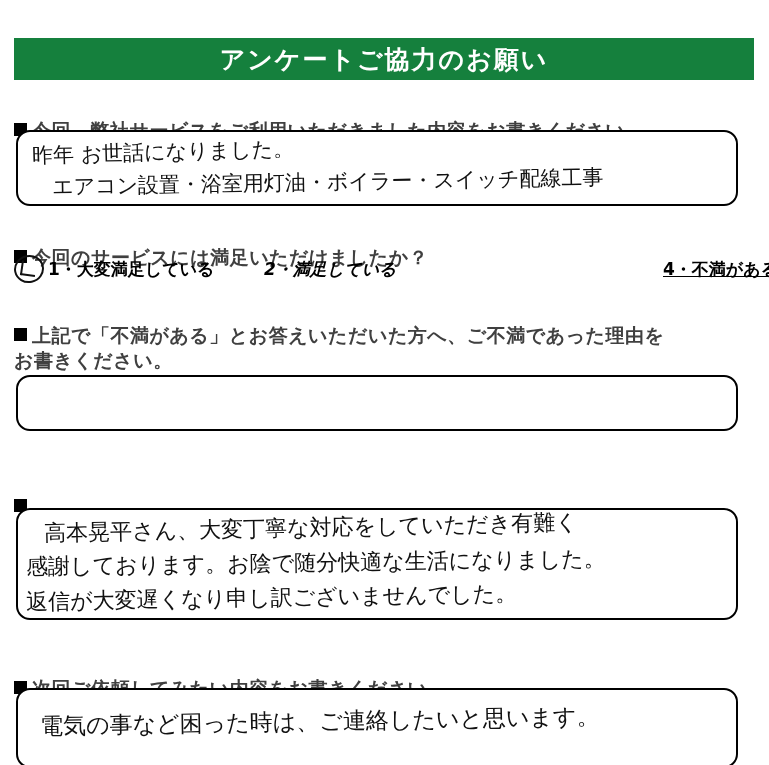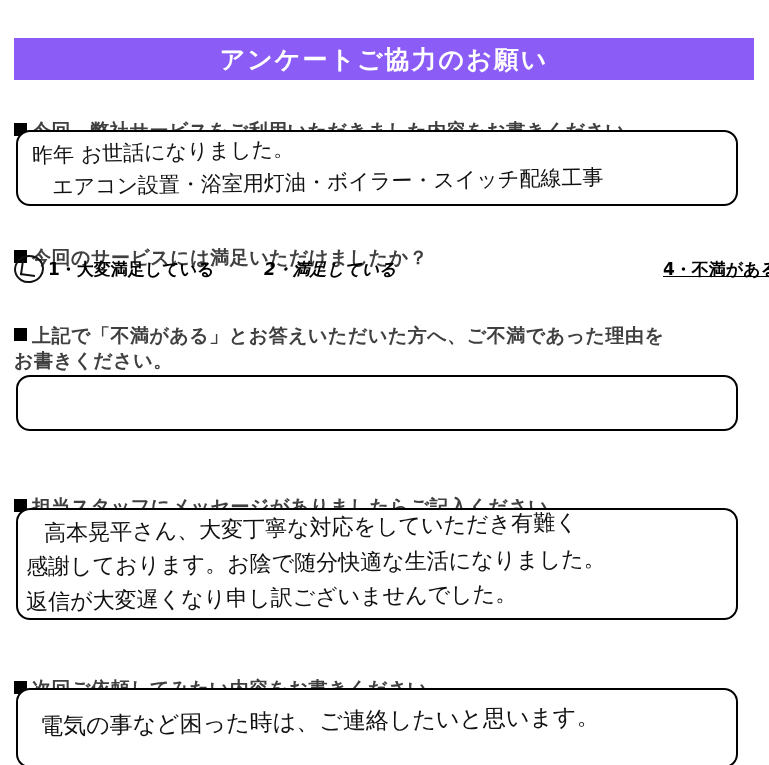--- a/index.html
+++ b/index.html
@@ -23,21 +23,21 @@
     padding: 0;
   }
 
   
   .title-banner {
     position: absolute;
     left: 14px;
     top: 38px;
     width: 740px;
     height: 42px;
-    background: #8b5cf6;
+    background: #15803d;
     color: #ffffff;
     display: flex;
     align-items: center;
     justify-content: center;
     letter-spacing: 2px;
   }
   .title-banner .title-text {
     font-size: 25px;
     font-weight: bold;
     font-family: "DejaVu Sans", sans-serif;
@@ -154,21 +154,21 @@
     <span class="opt opt-4">4・不満がある</span>
   </div>
 
   <div class="q" style="left:14px; top:297px; width:740px;">
     <span class="sq"></span><span>上記で「不満がある」とお答えいただいた方へ、ご不満であった理由を
 お書きください。</span>
   </div>
   <div class="box" style="left:16px; top:375px; width:722px; height:56px;"></div>
 
   <div class="q" style="left:14px; top:468px; width:740px;">
-    <span class="sq"></span><span>担当スタッフにメッセージがありましたらご記入ください。</span>
+    <span class="sq"></span>
   </div>
   <div class="box" style="left:16px; top:508px; width:722px; height:112px;">
     <span class="hw ink2" style="left:26px; top:3px; transform: rotate(-1.2deg);">高本晃平さん、大変丁寧な対応をしていただき有難く</span>
     <span class="hw ink2" style="left:8px; top:38px; transform: rotate(-0.8deg);">感謝しております。お陰で随分快適な生活になりました。</span>
     <span class="hw ink2" style="left:8px; top:73px; transform: rotate(-1deg);">返信が大変遅くなり申し訳ございませんでした。</span>
   </div>
 
   <div class="q" style="left:14px; top:650px; width:740px;">
     <span class="sq"></span><span>次回ご依頼してみたい内容をお書きください。</span>
   </div>

